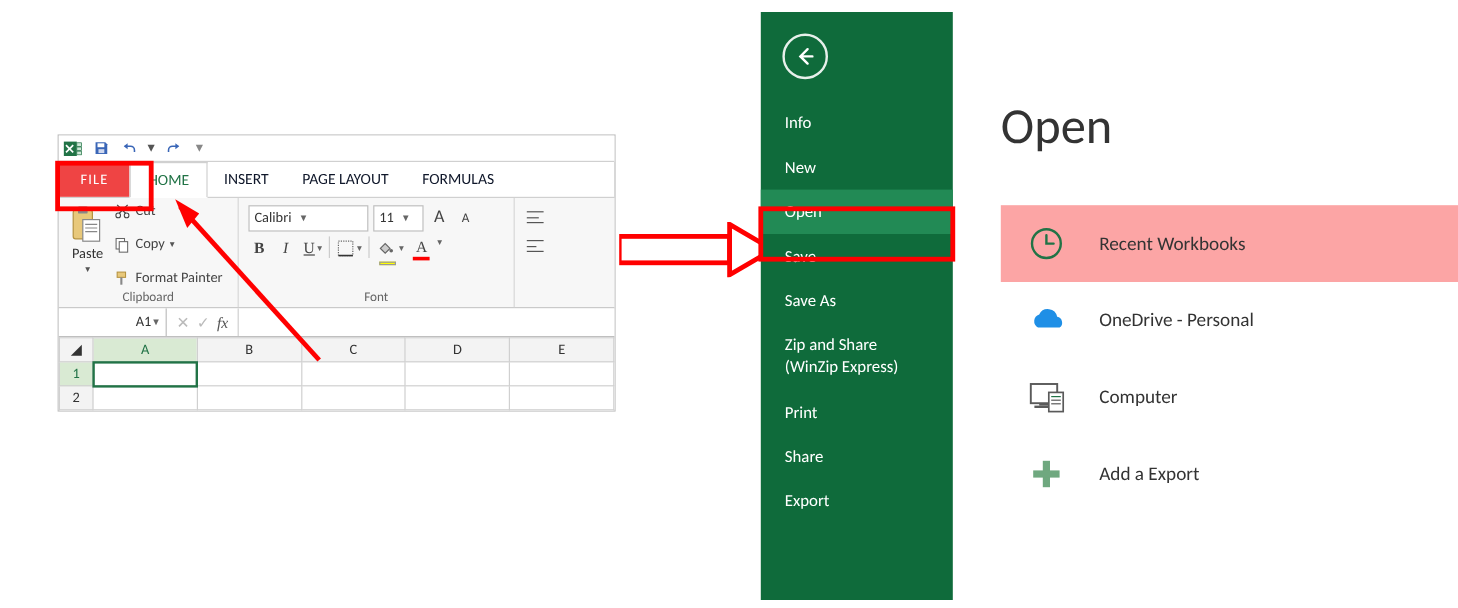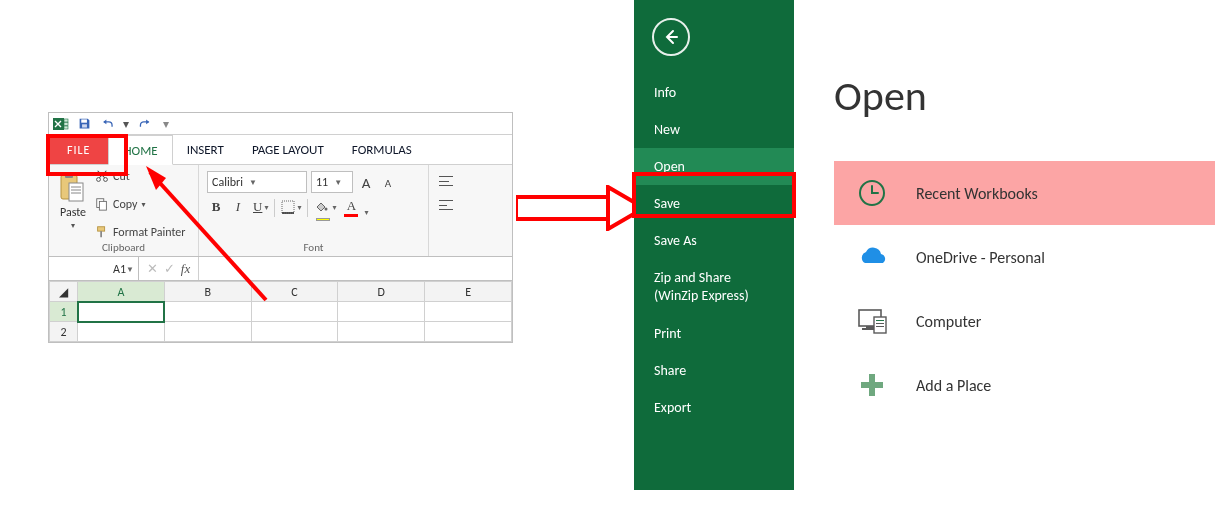--- a/index.html
+++ b/index.html
@@ -91,21 +91,21 @@
     flex-direction: column;
     align-items: center;
     gap: 2px;
     padding: 2px 2px;
     font-size: 12px;
   }
   .clip-stack { display: flex; flex-direction: column; gap: 14px; font-size: 12px; }
   .clip-item { display: flex; align-items: center; gap: 4px; color: #444; }
 
   .font-body { display: flex; flex-direction: column; gap: 4px; padding: 2px 0; }
-  .font-row { display: flex; align-items: flex-end; gap: 4px; }
+  .font-row { display: flex; align-items: flex-start; gap: 4px; }
   .combo {
     border: 1px solid #bfbfbf;
     background: #fff;
     height: 22px;
     display: flex;
     align-items: center;
     padding: 0 4px;
     font-size: 12px;
     gap: 4px;
   }
@@ -188,21 +188,21 @@
     position: absolute;
     left: 516px;
     top: 185px;
     pointer-events: none;
   }
 
   
   .backstage {
     position: absolute;
     left: 634px;
-    top: 0;
+    top: 10px;
     width: 581px;
     height: 490px;
     display: flex;
     background: #fff;
   }
   .bs-nav {
     width: 160px;
     background: #0f6b3b;
     color: #fff;
     display: flex;
@@ -546,19 +546,19 @@
         </span>
         <span>Computer</span>
       </div>
       <div class="bs-list-item">
         <span class="iconwrap">
           <svg width="28" height="28" viewBox="0 0 28 28">
               <rect x="11" y="3" width="6" height="22" fill="#6fa87f"></rect>
               <rect x="3" y="11" width="22" height="6" fill="#6fa87f"></rect>
             </svg>
         </span>
-        <span>Add a Place</span>
+        <span>Add a Export</span>
       </div>
     </div>
   </div>
 </div>
 
 <div class="redbox-open" style="left:632px; top:172px; width:164px; height:46px;"></div>
 
 </body></html>

